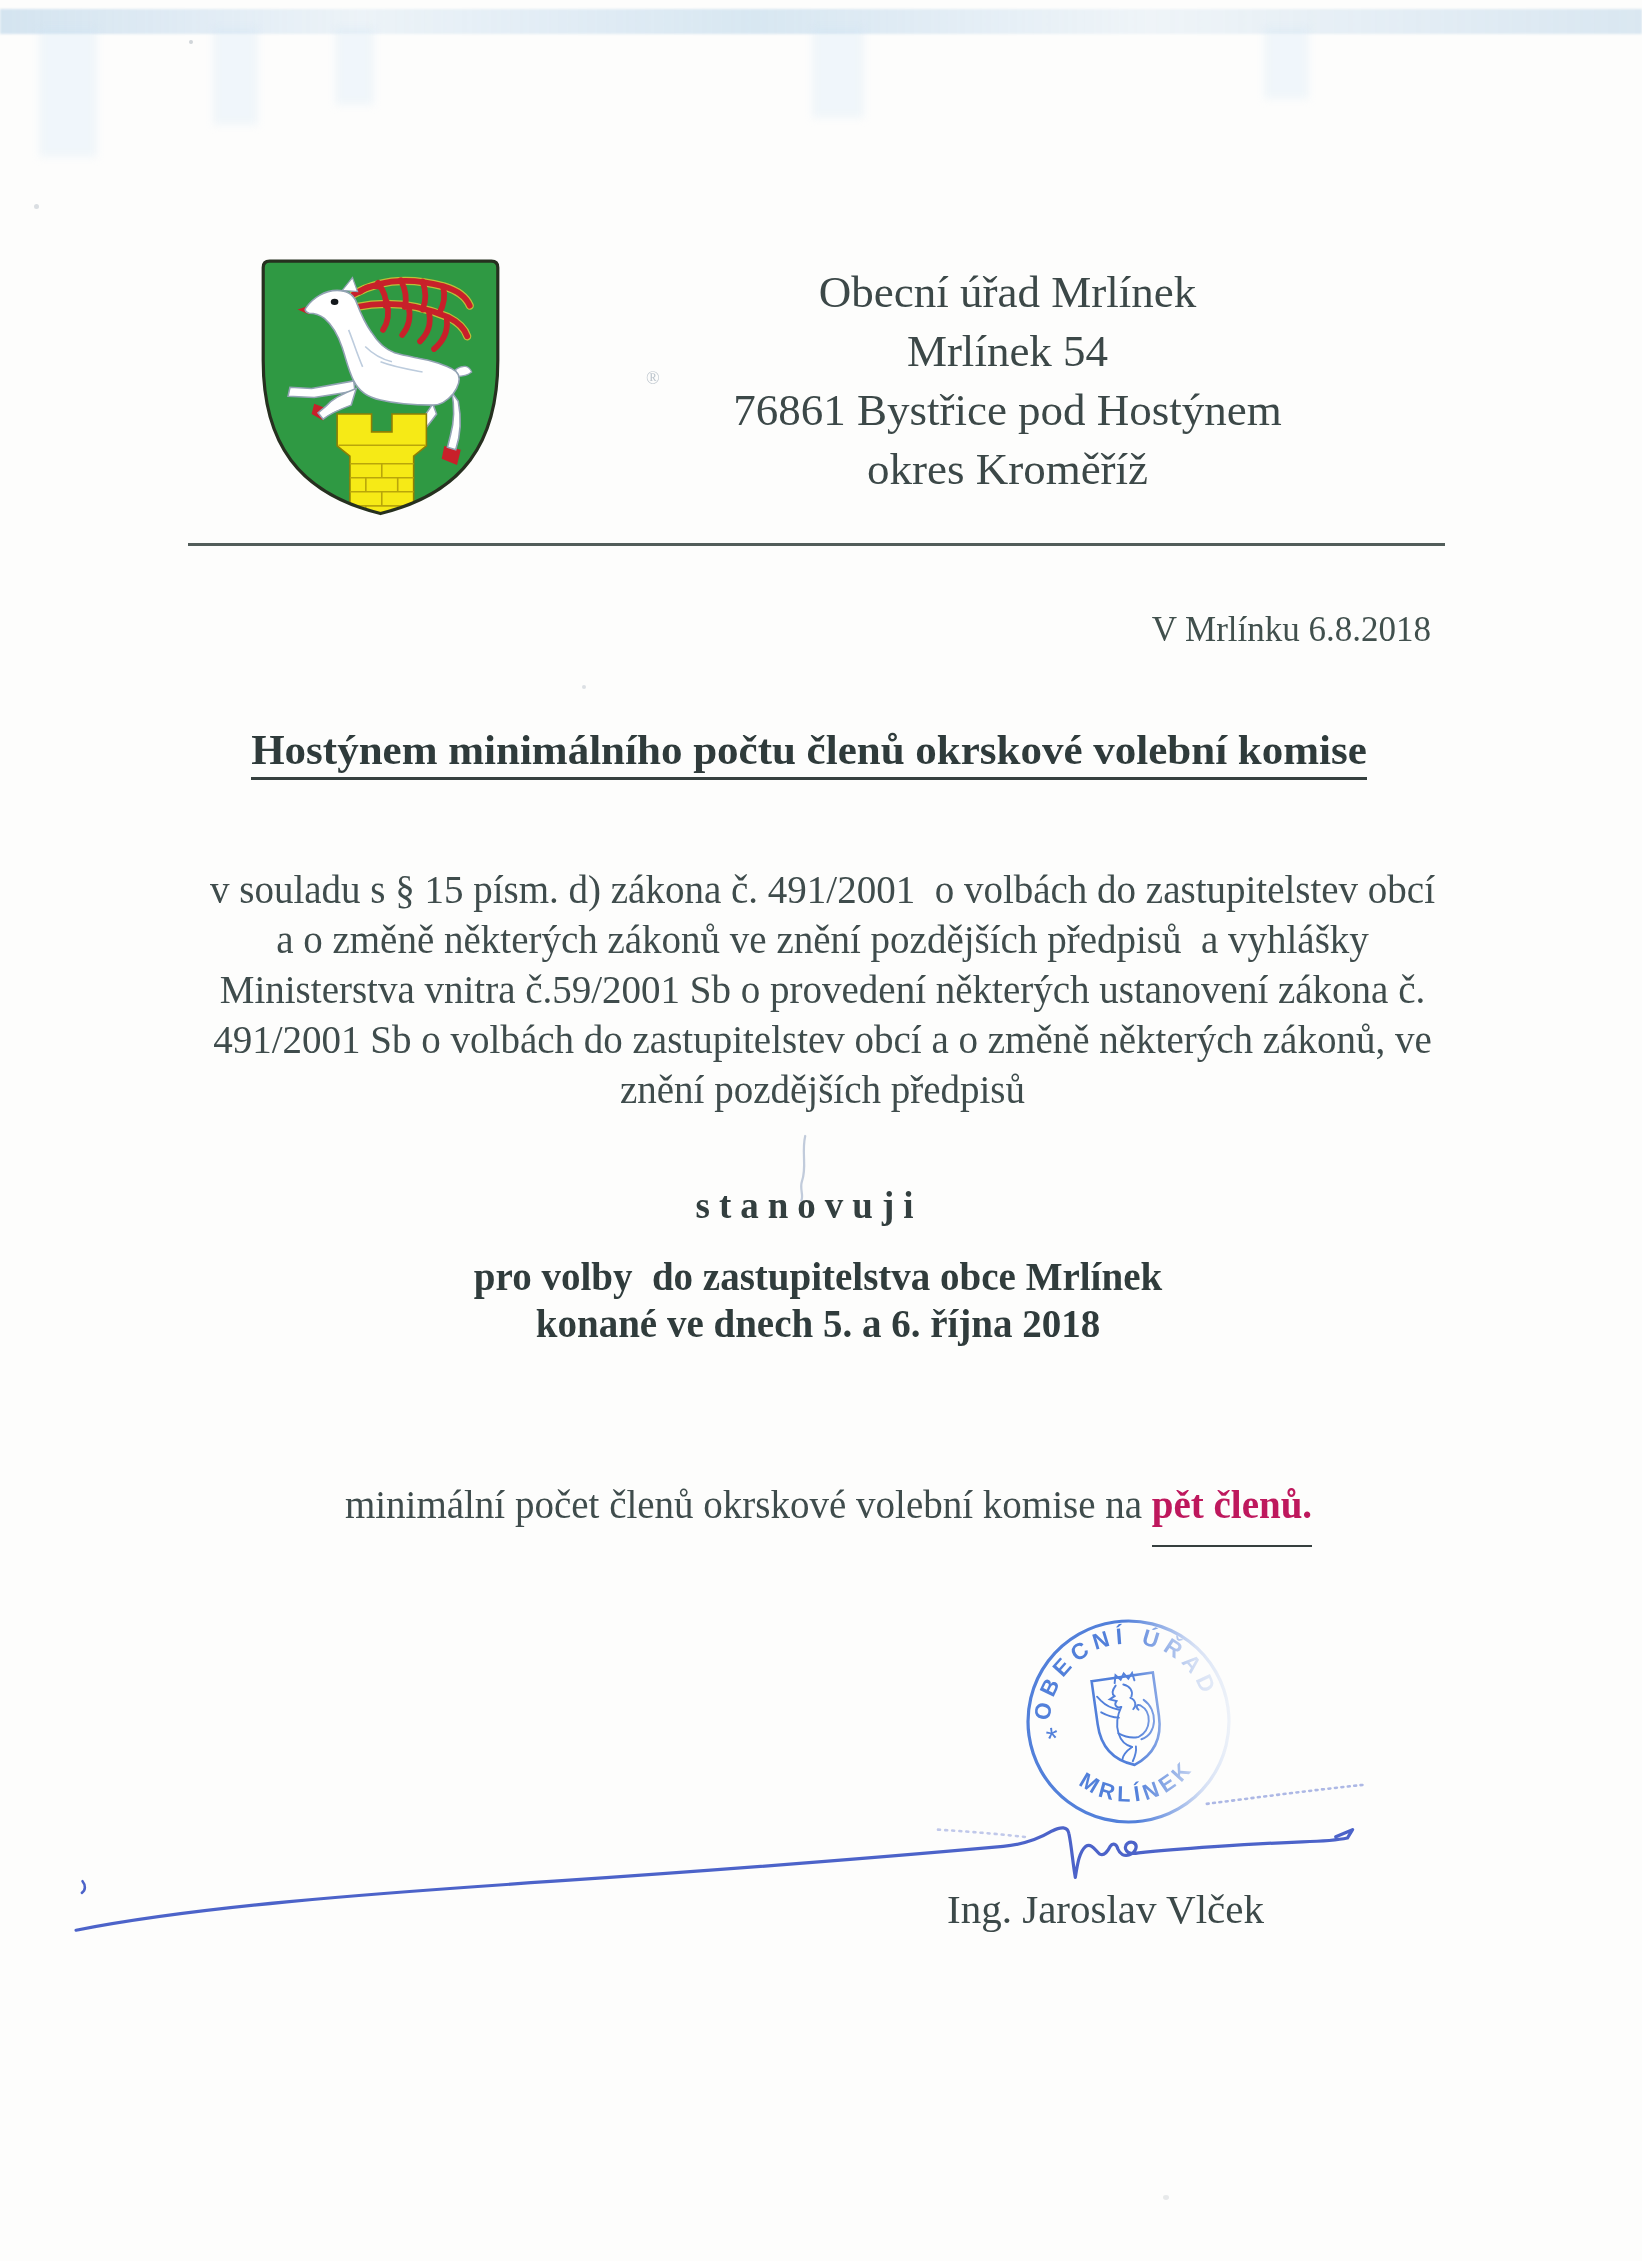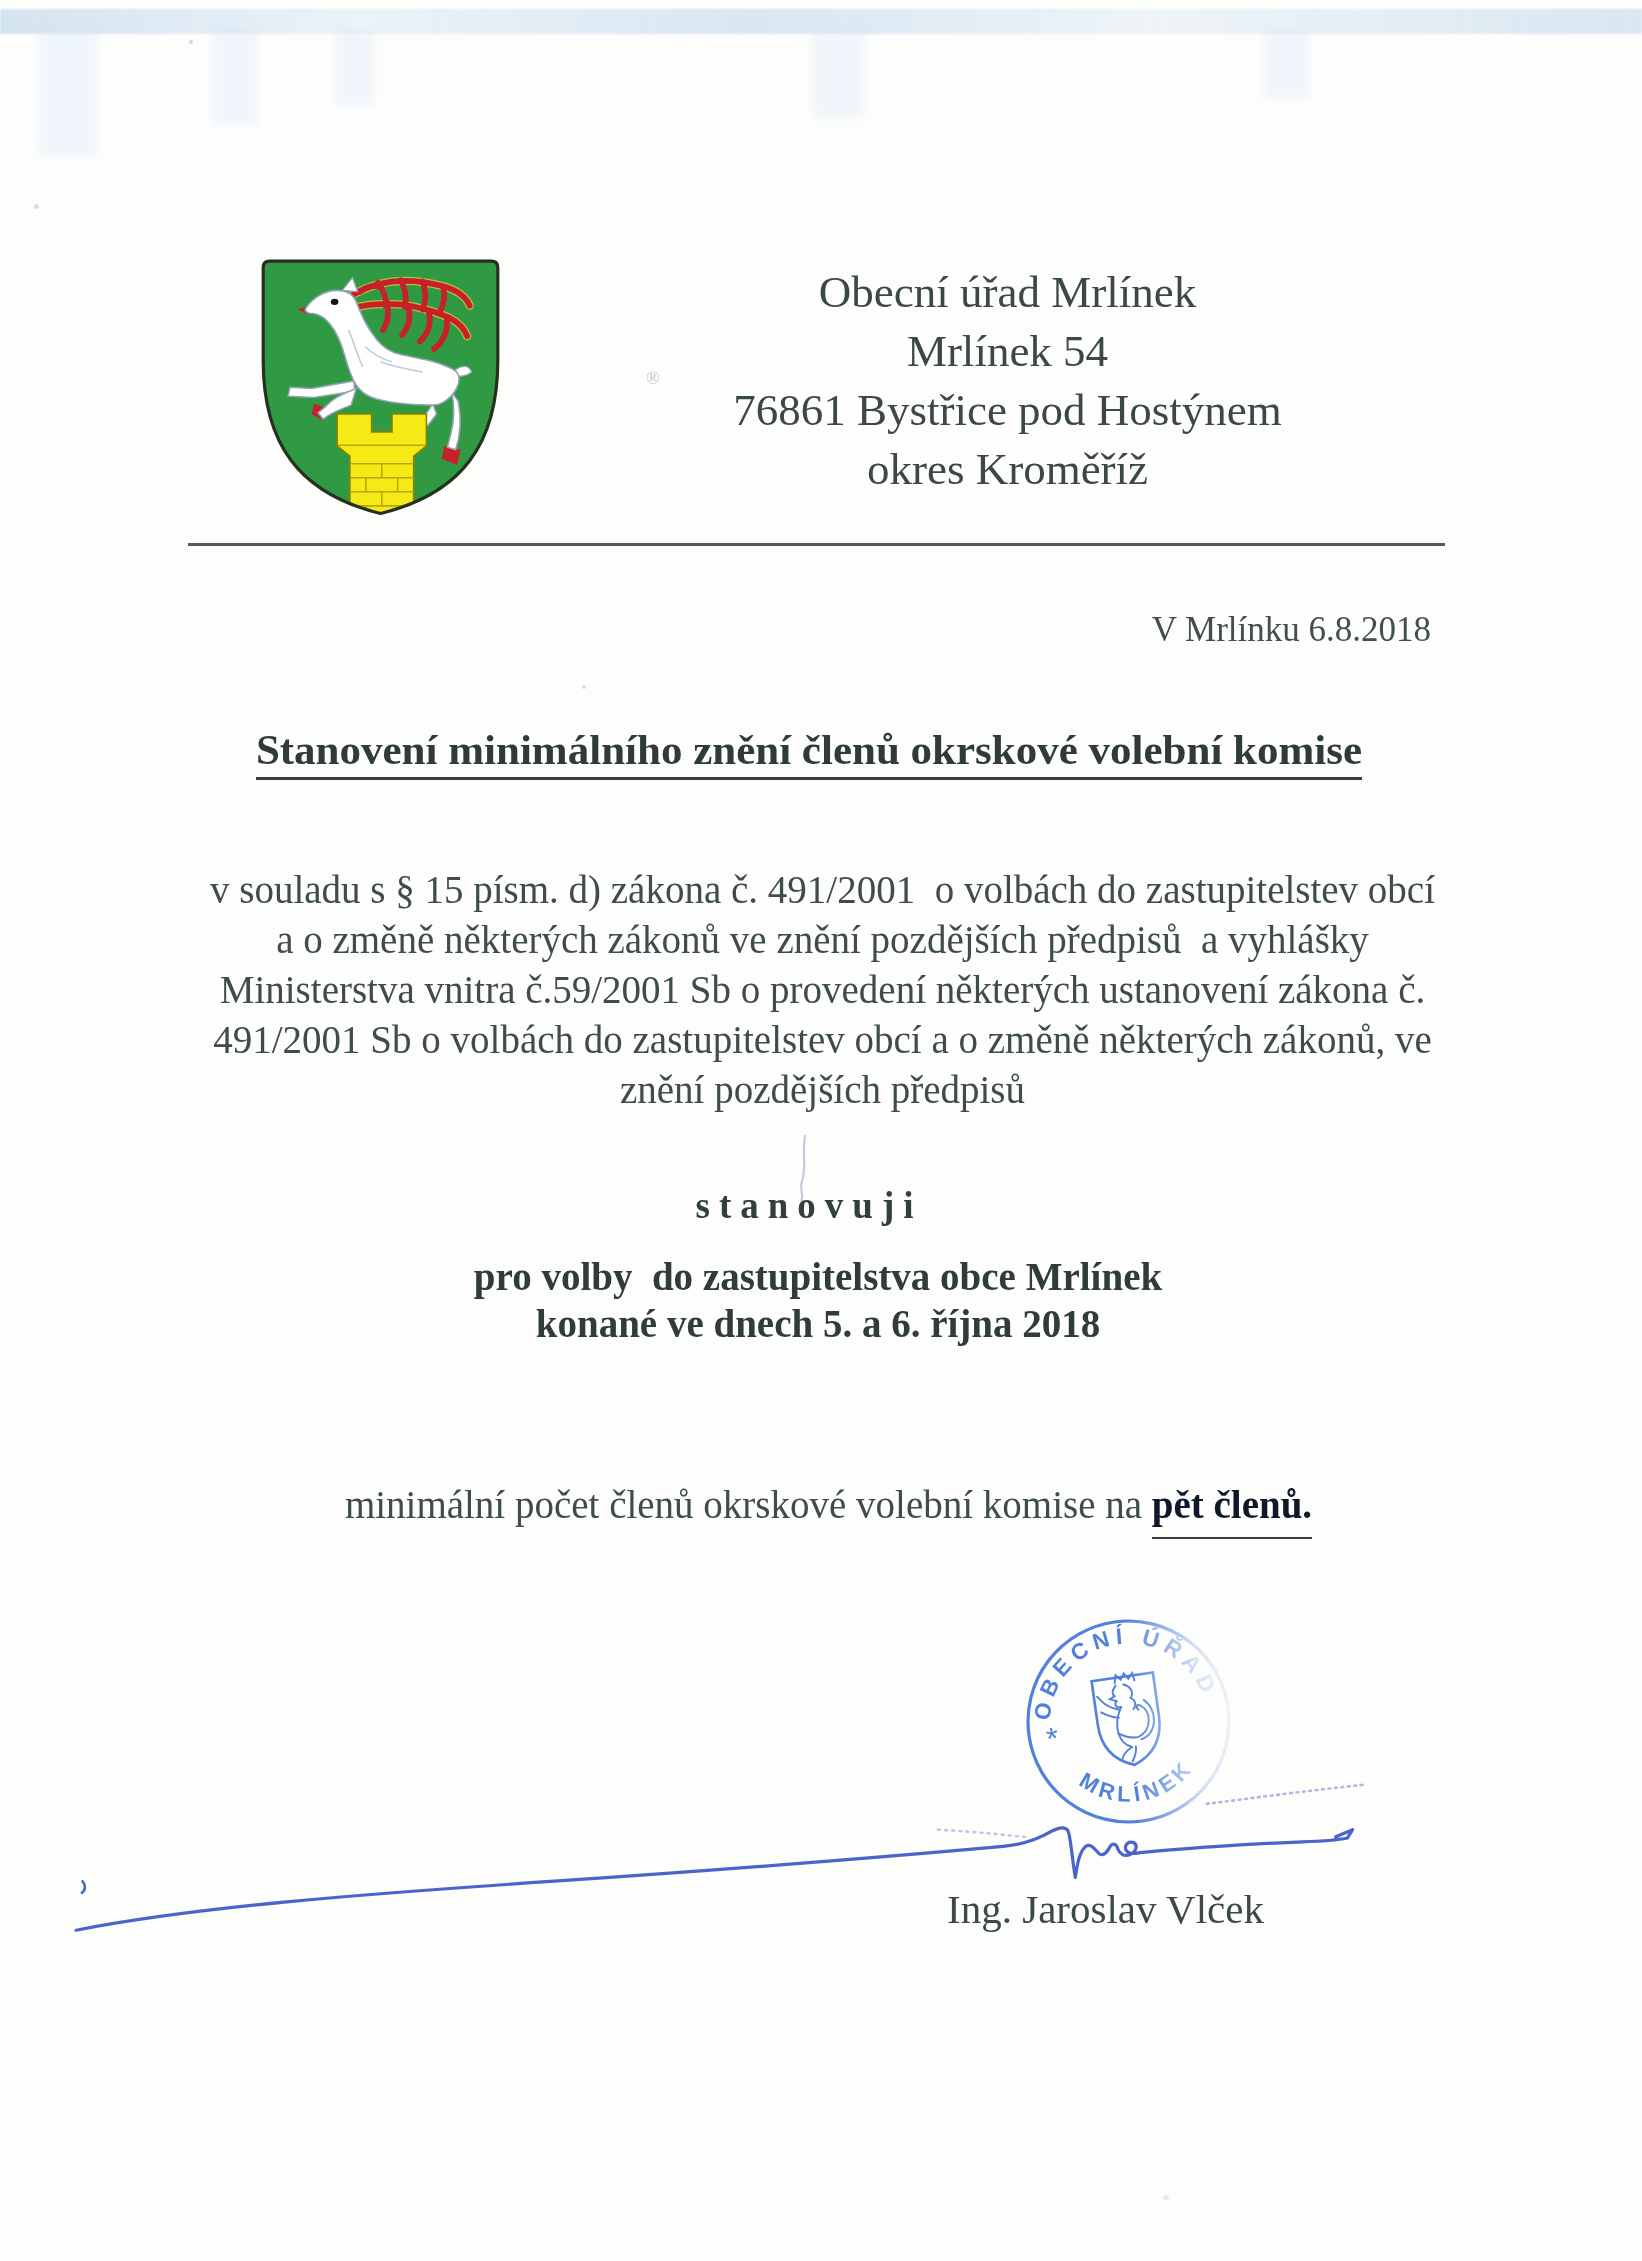--- a/index.html
+++ b/index.html
@@ -26,21 +26,21 @@
   .centered{position:absolute;left:0;width:1618px;text-align:center;}
   .title-wrap{top:725px;}
   .title-text{font-size:43px;font-weight:bold;color:#2f3b3b;
     border-bottom:3.2px solid #36403f;padding-bottom:3.9px;}
   .legal{top:865px;font-size:39px;line-height:50px;color:#3f4c4c;}
   .legal div{white-space:pre-wrap;padding-left:27px;}
   .performative{top:1184px;font-size:37px;font-weight:bold;letter-spacing:9px;color:#333f3f;}
   .election{top:1253px;font-size:39px;font-weight:bold;line-height:47px;color:#303c3c;padding-left:9px;}
   .election div{white-space:pre-wrap;}
   .determination{top:1437px;font-size:39px;color:#3f4c4c;white-space:pre-wrap;}
-  .det-em{font-weight:bold;border-bottom:2.6px solid #36403f;padding-bottom:11px;color:#0f172a;}
+  .det-em{font-weight:bold;border-bottom:2.6px solid #36403f;padding-bottom:19px;color:#be185d;}
   
   .stamp{position:absolute;left:1019px;top:1612px;}
   .overlay{position:absolute;left:0;top:0;}
   .signer{position:absolute;left:912px;top:1885px;width:387px;text-align:center;color:#3c4949;}
   .signer-name{font-size:41px;}
   .signer-role{font-size:39px;margin-top:17px;}
 </style>
 </head>
 <body>
 
@@ -131,21 +131,21 @@
     <div>Mrlínek 54</div>
     <div>76861 Bystřice pod Hostýnem</div>
     <div>okres Kroměříž</div>
   </div>
 
   <div class="rule"></div>
 
   <div class="dateline">V Mrlínku 6.8.2018</div>
 
   <div class="centered title-wrap">
-    <span class="title-text">Stanovení minimálního znění členů okrskové volební komise</span>
+    <span class="title-text">Hostýnem minimálního počtu členů okrskové volební komise</span>
   </div>
 
   <div class="centered legal">
     <div>v souladu s § 15 písm. d) zákona č. 491/2001  o volbách do zastupitelstev obcí</div>
     <div>a o změně některých zákonů ve znění pozdějších předpisů  a vyhlášky</div>
     <div>Ministerstva vnitra č.59/2001 Sb o provedení některých ustanovení zákona č.</div>
     <div>491/2001 Sb o volbách do zastupitelstev obcí a o změně některých zákonů, ve</div>
     <div>znění pozdějších předpisů</div>
   </div>
 

